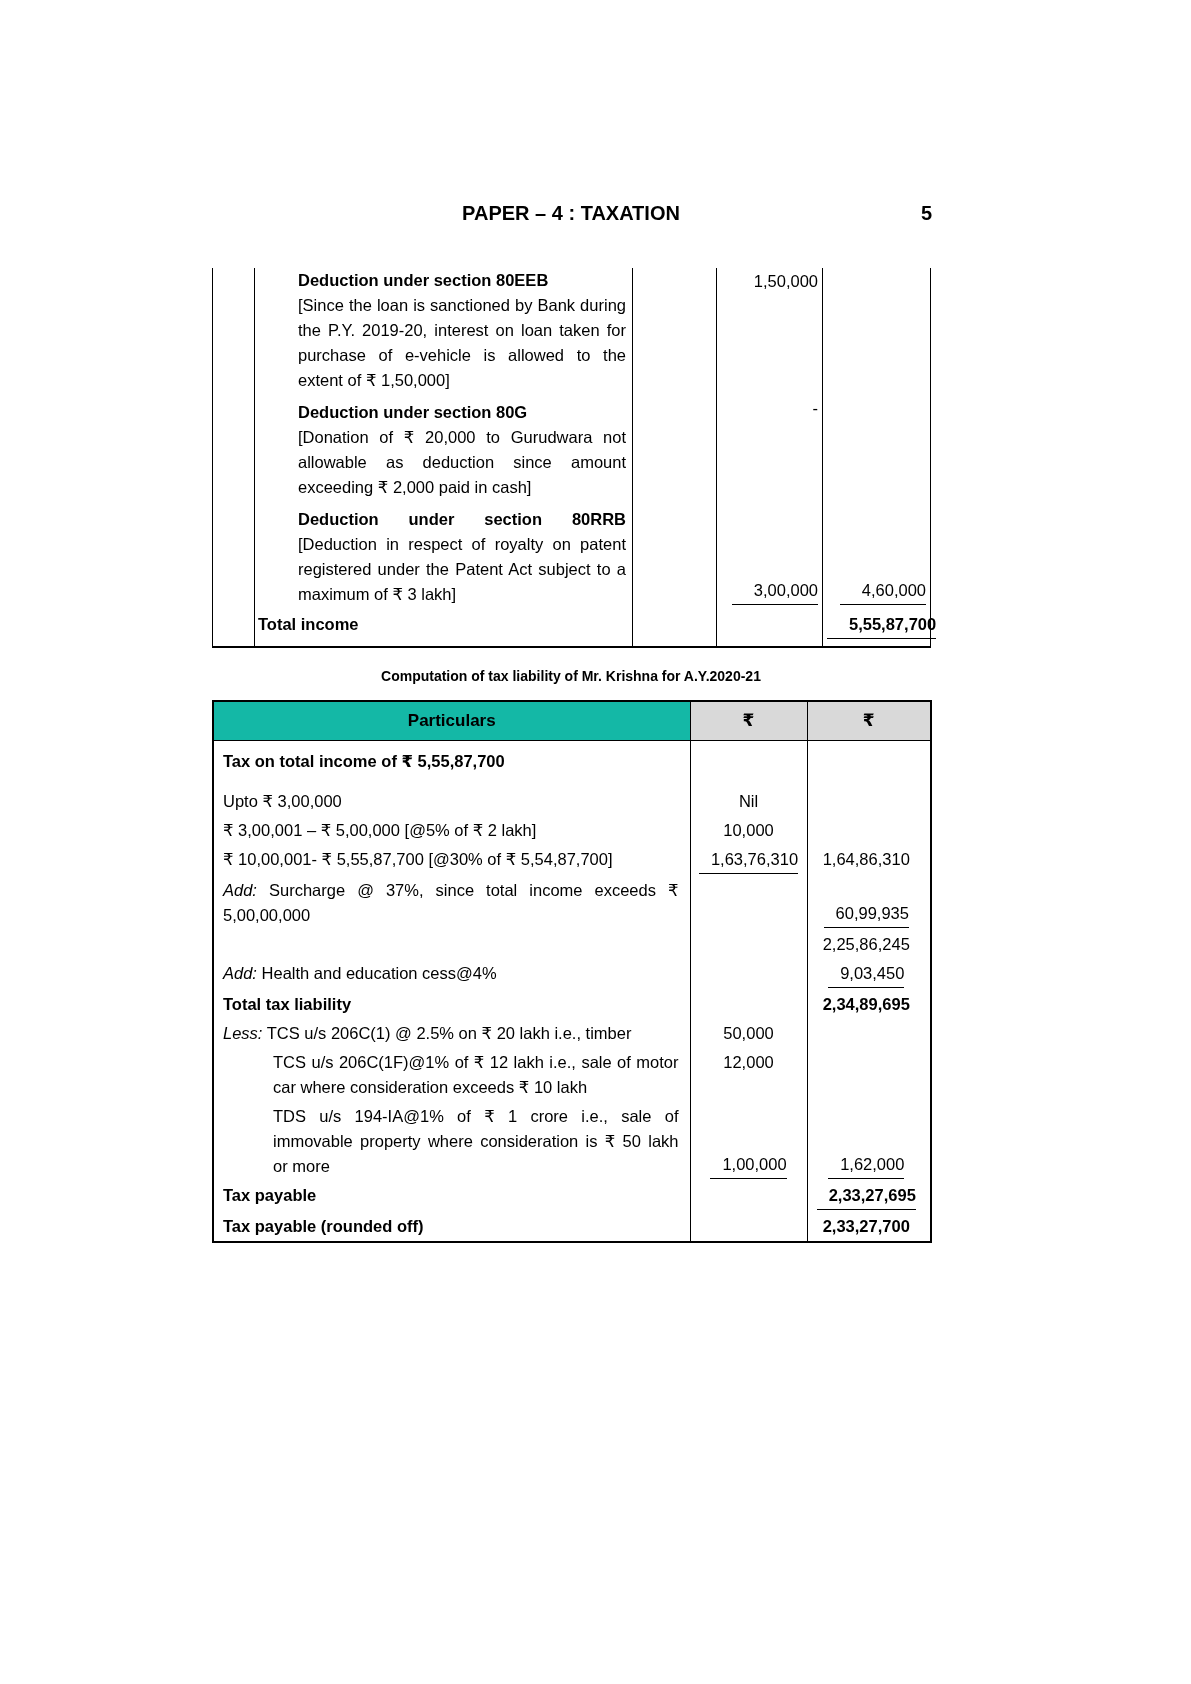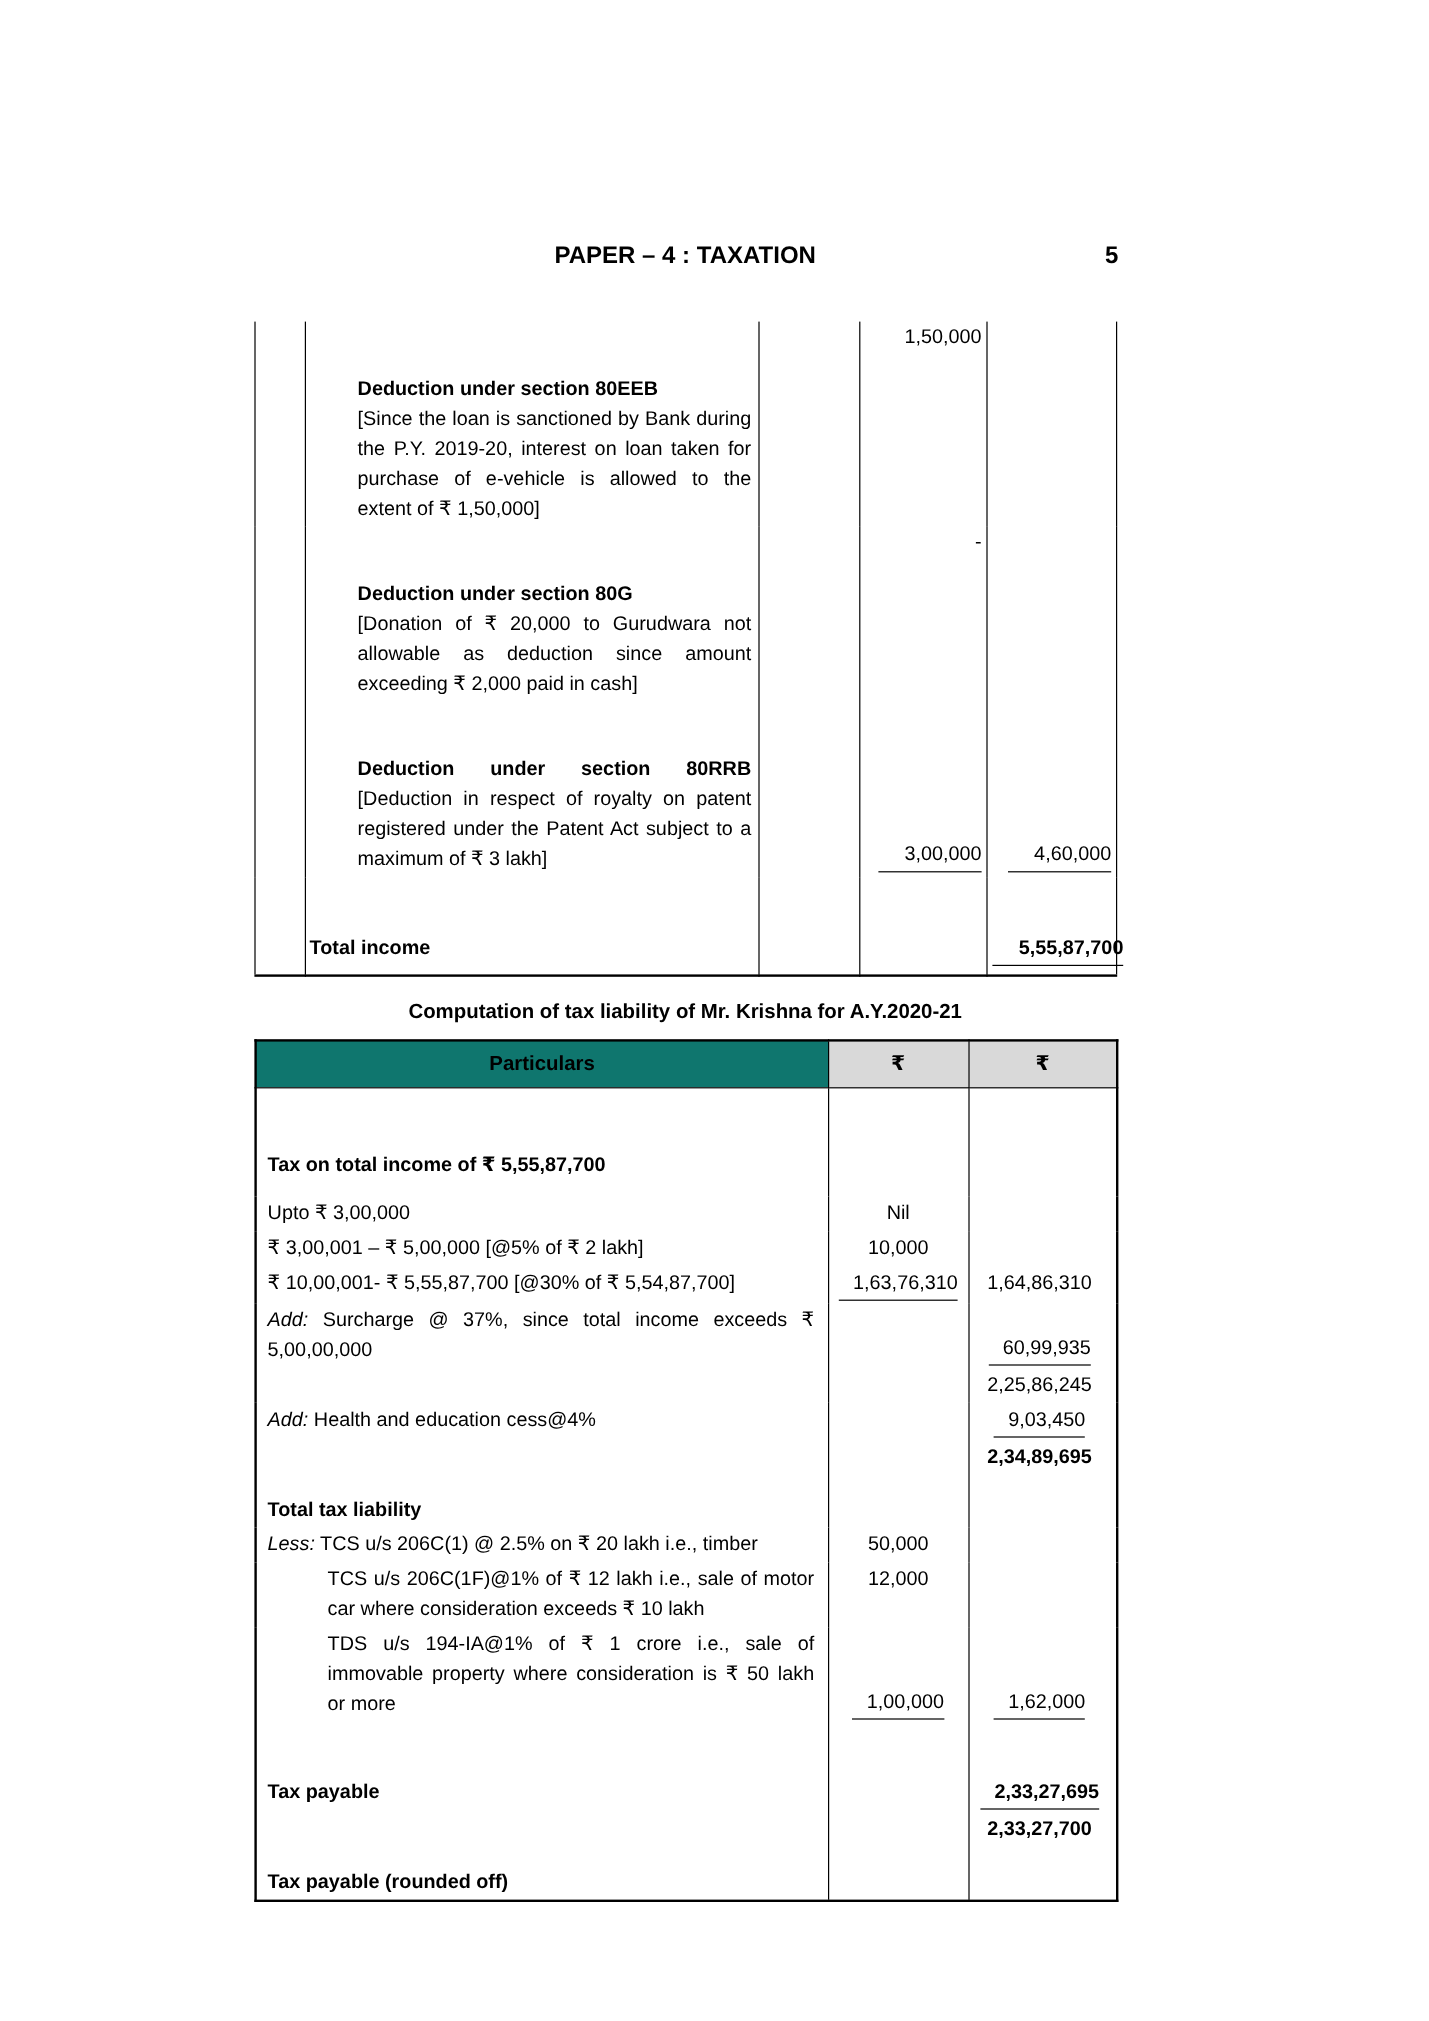--- a/index.html
+++ b/index.html
@@ -9,21 +9,21 @@
     background: #ffffff; color: #000000;
     font-family: "Liberation Sans", "DejaVu Sans", sans-serif;
     font-size: 16.5px; line-height: 25px;
     position: relative; overflow: hidden;
   }
   .content { position: absolute; left: 212px; top: 201px; width: 718px; }
 
   .doc-header { position: relative; text-align: center; font-weight: 700; font-size: 20px; margin-bottom: 42px; }
   .doc-header .page-num { position: absolute; right: -2px; top: 0; }
 
-  .b { font-weight: 700; margin-top: 44px; }
+  .b { font-weight: 700; }
   .just { text-align: justify; }
   .jlast { text-align: justify; text-align-last: justify; }
 
   table { border-collapse: collapse; table-layout: fixed; width: 718px; }
   td, th { padding: 0; }
 
   
   .t1 { border-bottom: 2px solid #000; }
   .t1 td { border-left: 1.5px solid #000; border-right: 1.5px solid #000; vertical-align: top; }
   .t1 .c1 { padding: 0 6px 2px 3px; }
@@ -41,21 +41,21 @@
   .t2 .p-cell { padding: 2px 11px 2px 9px; }
   .t2 .n-cell { text-align: center; padding: 2px 8px; }
   .t2 td.last { padding-right: 13px; }
   .t2 .gapb { padding-bottom: 13px; }
   .t2 tbody tr:first-child td { padding-top: 8px; }
   .t2 .ptext.indent { margin-left: 50px; }
   .t2 .vbot { vertical-align: bottom; }
   .t2 .ul { display: inline-block; border-bottom: 1.5px solid #000; padding: 0 0 1px 12px; }
   .t2 .prefix { font-style: italic; }
 
-  .section-heading { text-align: center; font-weight: 700; font-size: 17px; margin: 16px 0 11px; }
+  .section-heading { text-align: center; font-weight: 700; font-size: 14px; margin: 16px 0 11px; }
 </style>
 </head>
 <body>
 
 <div class="content">
 
   <div class="doc-header">
     <span>PAPER – 4 : TAXATION</span>
     <span class="page-num">5</span>
   </div>
@@ -120,21 +120,21 @@
   <div class="section-heading">Computation of tax liability of Mr. Krishna for A.Y.2020-21</div>
 
   <table class="t2">
     <colgroup>
       <col style="width:477px">
         <col style="width:117px">
         <col style="width:124px">
     </colgroup>
     <thead>
       <tr>
-        <th style="background: #0f766e;">Particulars</th>
+        <th style="background: #14b8a6;">Particulars</th>
         <th style="background: rgb(217, 217, 217);">₹</th>
         <th style="background: rgb(217, 217, 217);">₹</th>
       </tr>
     </thead>
     <tbody>
         <tr>
           <td class="p-cell gapb">
             <div class="ptext b">Tax on total income of ₹ 5,55,87,700</div>
           </td>
           <td class="n-cell gapb"></td>

